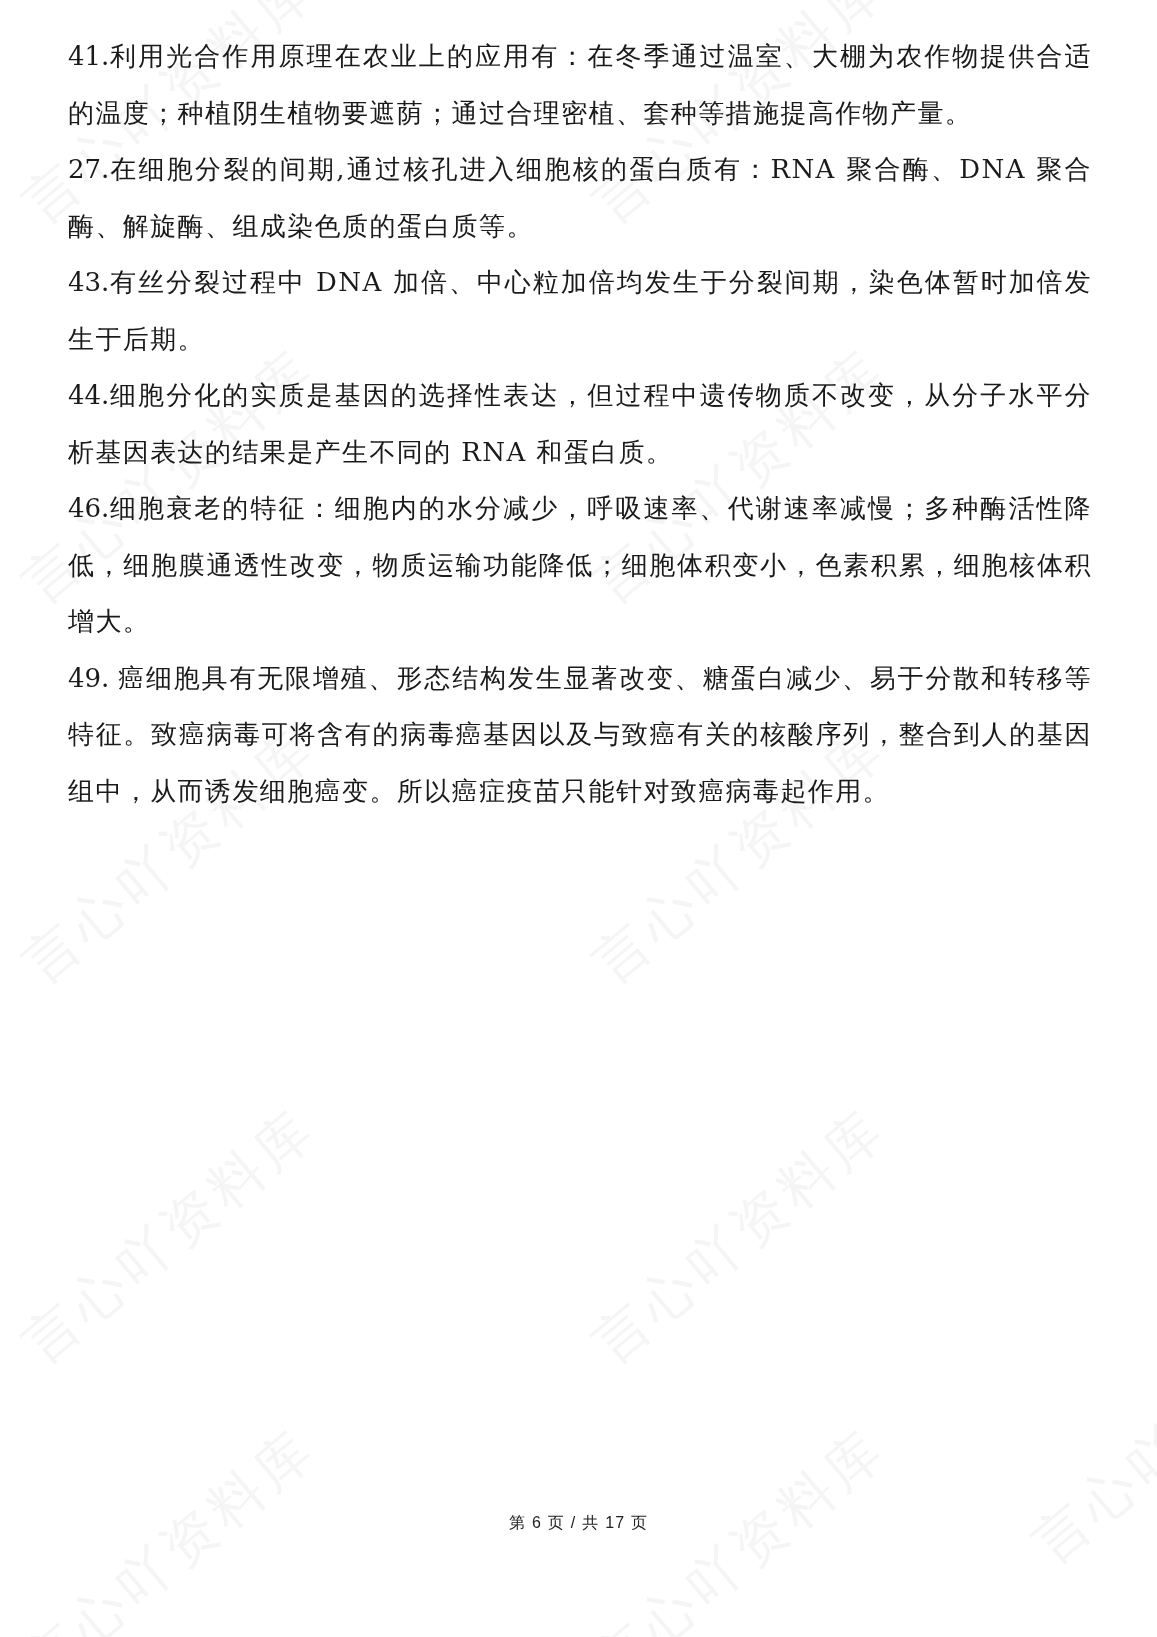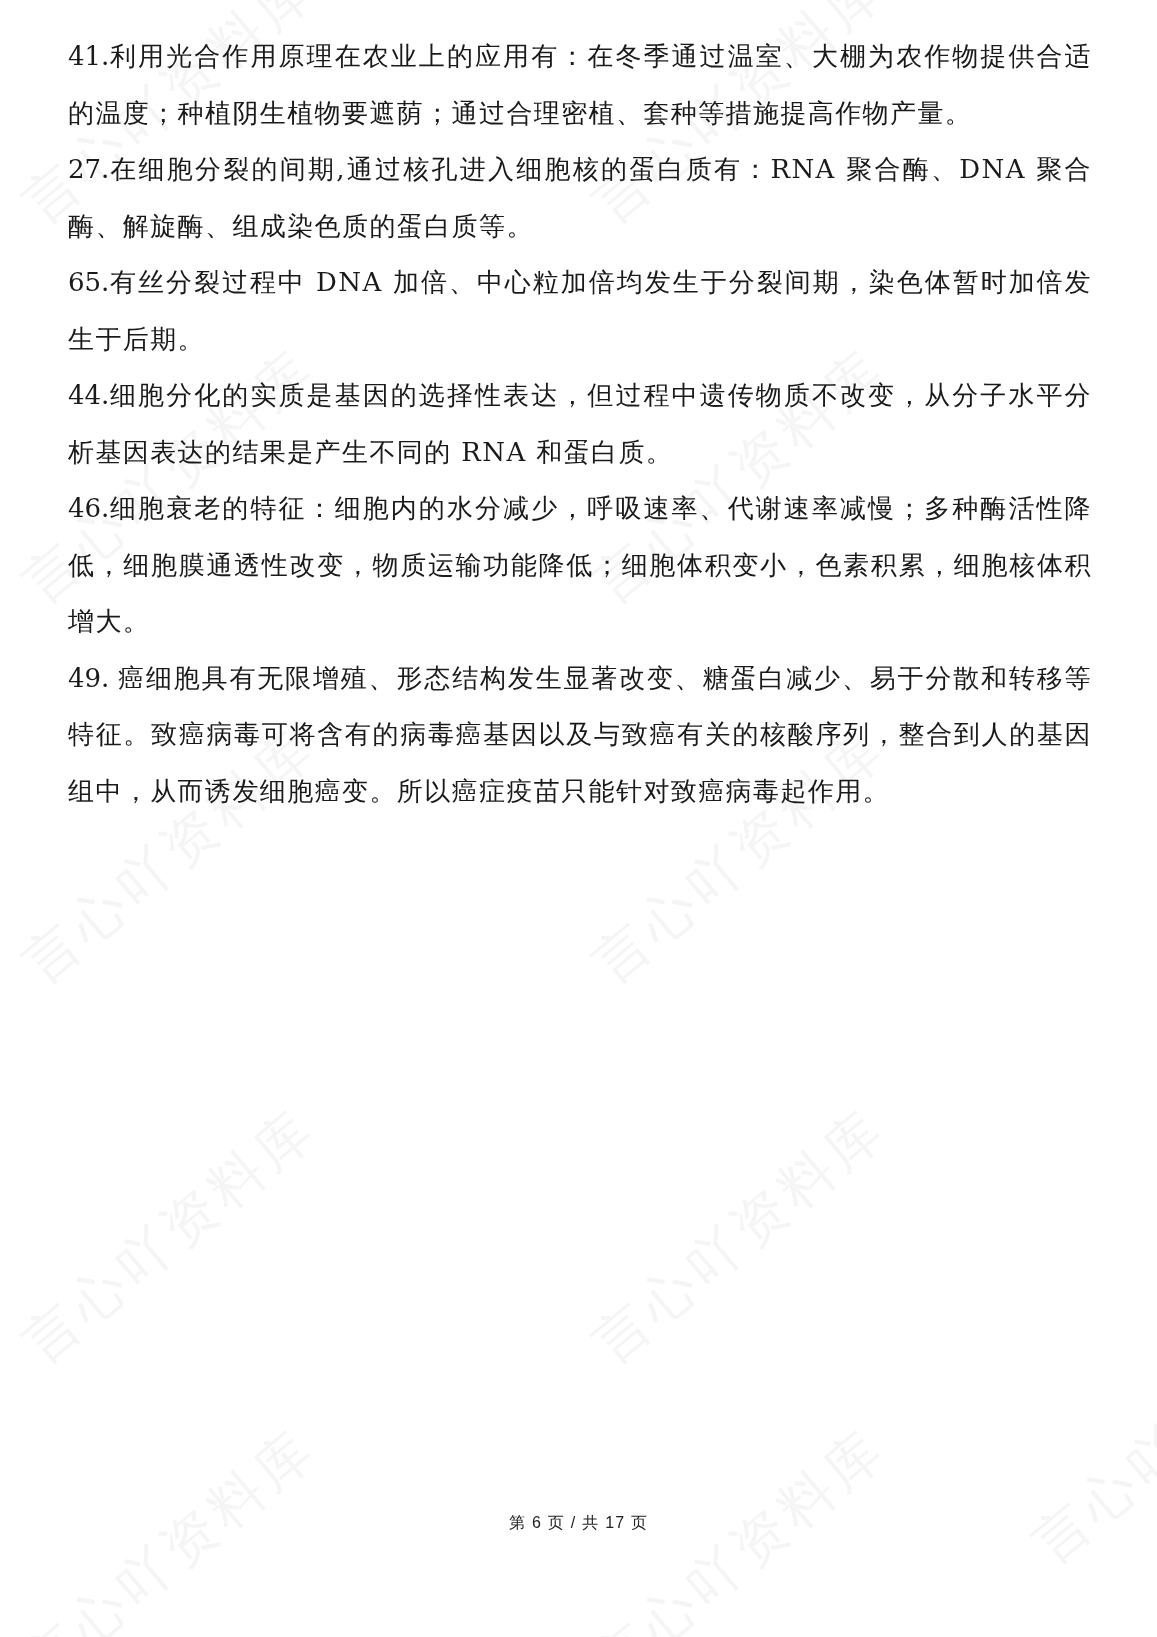--- a/index.html
+++ b/index.html
@@ -82,21 +82,21 @@
     <div class="wm" style="left:-10px; top:1200px;">言心吖资料库</div>
     <div class="wm" style="left:560px; top:1200px;">言心吖资料库</div>
     <div class="wm" style="left:-10px; top:1520px;">言心吖资料库</div>
     <div class="wm" style="left:560px; top:1520px;">言心吖资料库</div>
     <div class="wm" style="left:1000px; top:1400px;">言心吖资料库</div>
   </div>
 
   <div class="content">
     <p class="item"><span class="num">41.</span><span>利用光合作用原理在农业上的应用有：在冬季通过温室、大棚为农作物提供合适的温度；种植阴生植物要遮荫；通过合理密植、套种等措施提高作物产量。</span></p>
     <p class="item"><span class="num">27.</span><span>在细胞分裂的间期,通过核孔进入细胞核的蛋白质有：RNA 聚合酶、DNA 聚合酶、解旋酶、组成染色质的蛋白质等。</span></p>
-    <p class="item"><span class="num">65.</span><span>有丝分裂过程中 DNA 加倍、中心粒加倍均发生于分裂间期，染色体暂时加倍发生于后期。</span></p>
+    <p class="item"><span class="num">43.</span><span>有丝分裂过程中 DNA 加倍、中心粒加倍均发生于分裂间期，染色体暂时加倍发生于后期。</span></p>
     <p class="item"><span class="num">44.</span><span>细胞分化的实质是基因的选择性表达，但过程中遗传物质不改变，从分子水平分析基因表达的结果是产生不同的 RNA 和蛋白质。</span></p>
     <p class="item"><span class="num">46.</span><span>细胞衰老的特征：细胞内的水分减少，呼吸速率、代谢速率减慢；多种酶活性降低，细胞膜通透性改变，物质运输功能降低；细胞体积变小，色素积累，细胞核体积增大。</span></p>
     <p class="item"><span class="num">49. </span><span>癌细胞具有无限增殖、形态结构发生显著改变、糖蛋白减少、易于分散和转移等特征。致癌病毒可将含有的病毒癌基因以及与致癌有关的核酸序列，整合到人的基因组中，从而诱发细胞癌变。所以癌症疫苗只能针对致癌病毒起作用。</span></p>
   </div>
 
   <div class="footer">
     <span>第</span><span>6</span><span>页</span><span>/</span><span>共</span><span>17</span><span>页</span>
   </div>
 
 </div>

